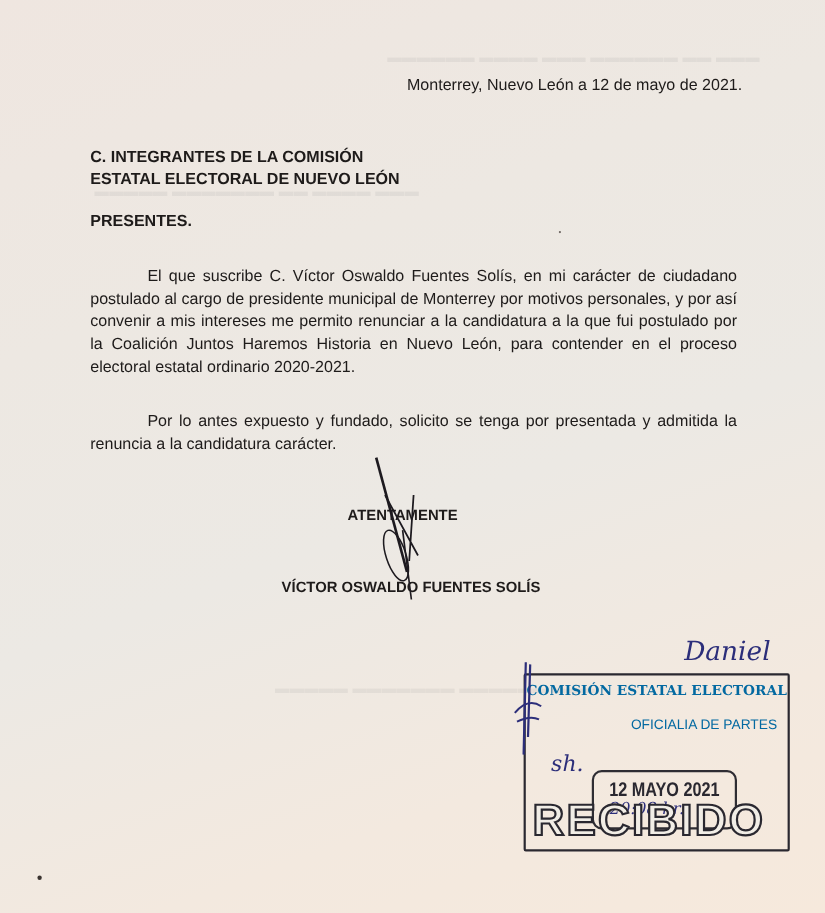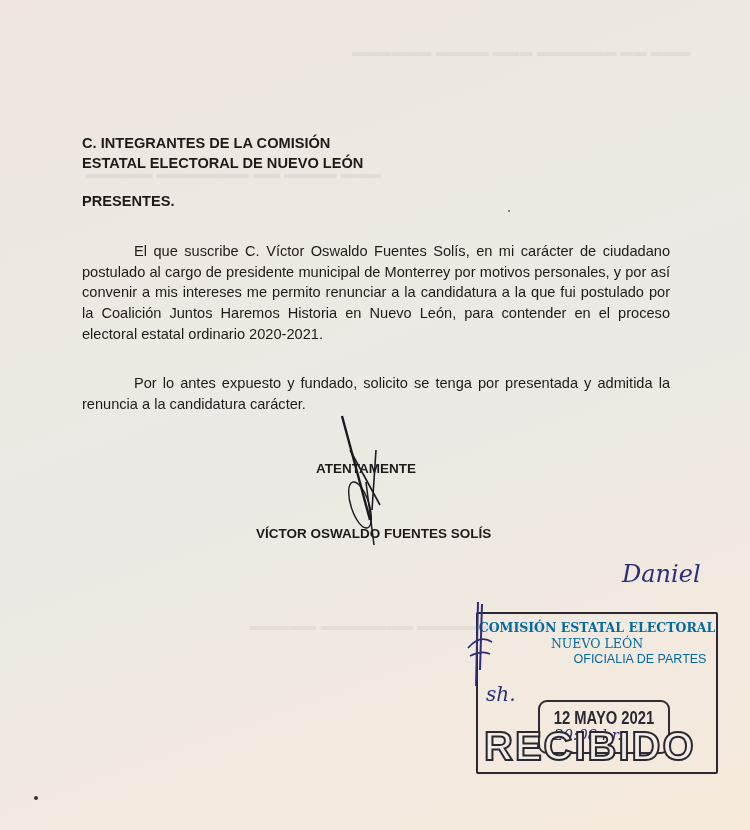--- a/index.html
+++ b/index.html
@@ -34,51 +34,51 @@
 </style>
 </head>
 <body>
 
 <div class="page">
 
   <div class="ghost" style="left:352px; top:44px;">▬▬▬▬▬▬ ▬▬▬▬ ▬▬▬ ▬▬▬▬▬▬ ▬▬ ▬▬▬</div>
   <div class="ghost" style="left:86px; top:166px;">▬▬▬▬▬ ▬▬▬▬▬▬▬ ▬▬ ▬▬▬▬ ▬▬▬</div>
   <div class="ghost" style="left:250px; top:618px;">▬▬▬▬▬ ▬▬▬▬▬▬▬ ▬▬▬▬▬▬ ▬▬▬</div>
 
+  <div class="txt" style="left:370px; top:68px;">Monterrey, Nuevo León a 12 de mayo de 2021.</div>
 
   <div class="txt bold" style="left:82px; top:153px;">ESTATAL ELECTORAL DE NUEVO LEÓN</div>
   <div class="txt bold" style="left:82px; top:133px;">C. INTEGRANTES DE LA COMISIÓN</div>
   <div class="txt bold" style="left:82px; top:191px;">PRESENTES.</div>
 
   <div class="para" style="top:241px;"><span class="indent"></span><span>El que suscribe C. Víctor Oswaldo Fuentes Solís, en mi carácter de ciudadano postulado al cargo de presidente municipal de Monterrey por motivos personales, y por así convenir a mis intereses me permito renunciar a la candidatura a la que fui postulado por la Coalición Juntos Haremos Historia en Nuevo León, para contender en el proceso electoral estatal ordinario 2020-2021.</span></div>
   <div class="para" style="top:373px;"><span class="indent"></span><span>Por lo antes expuesto y fundado, solicito se tenga por presentada y admitida la renuncia a la candidatura carácter.</span></div>
 
   <div class="txt bold" style="left:316px; top:459px; font-size:13.5px;">ATENTAMENTE</div>
   <div class="txt bold" style="left:256px; top:524px; font-size:13.5px;">VÍCTOR OSWALDO FUENTES SOLÍS</div>
 
   <svg style="left:330px; top:410px;" width="70" height="140" viewBox="0 0 70 140">
     <path d="M12 6 L40 110" stroke="#1d1a1f" stroke-width="2.4" fill="none"></path>
     <path d="M20 40 L50 95 M46 40 L42 100" stroke="#1d1a1f" stroke-width="1.6" fill="none"></path>
     <ellipse cx="30" cy="95" rx="9" ry="24" transform="rotate(-18 30 95)" stroke="#1d1a1f" stroke-width="1.4" fill="none"></ellipse>
     <path d="M36 72 L44 135" stroke="#1d1a1f" stroke-width="1.5" fill="none"></path>
   </svg>
 
   <div class="stamp-box">
     <div class="stamp-line" style="top:6px; font-size:12.5px; font-weight:bold;">COMISIÓN ESTATAL ELECTORAL</div>
-    <div class="stamp-line" style="top:22px; font-size:12.5px;">NUEVO LEÓN</div>
     <div class="stamp-line" style="top:38px; font-size:12.5px; font-family:'Liberation Sans', sans-serif;padding-left:43px;">OFICIALIA DE PARTES</div>
     <div class="date-box">
       <div style="position:absolute; left:0; top:6px; width:100%; text-align:center; font-family:'Liberation Sans Narrow','Liberation Sans',sans-serif; font-size:18px; font-weight:bold; color:#2a2830; transform:scaleX(0.82);">12 MAYO 2021</div>
       <div class="hand" style="left:14px; top:24px; font-size:15px;">20:08 hr..</div>
     </div>
-    <div class="hand" style="left:8px; top:68px; font-size:20px;">sh.</div>
+    <div class="hand" style="left:23px; top:68px; font-size:20px;">sh.</div>
     <div class="recibido">RECIBIDO</div>
   </div>
 
-  <div class="hand" style="left:622px; top:560px; font-size:24px;">Daniel</div>
+  <div class="hand" style="left:622px; top:578px; font-size:24px;">Daniel</div>
 
   <svg style="left:466px; top:600px;" width="30" height="90" viewBox="0 0 30 90">
     <path d="M12 2 L10 86 M16 4 L14 70" stroke="#2c2e7a" stroke-width="2" fill="none"></path>
     <path d="M2 48 Q14 34 26 42 M4 56 Q16 50 24 54" stroke="#2c2e7a" stroke-width="1.8" fill="none"></path>
   </svg>
 
   <div style="position:absolute; left:34px; top:796px; width:4px; height:4px; background:#3a3330; border-radius:50%;"></div>
   <div style="position:absolute; left:508px; top:210px; width:2px; height:2px; background:#6b6460; border-radius:50%;"></div>
 </div>
 

